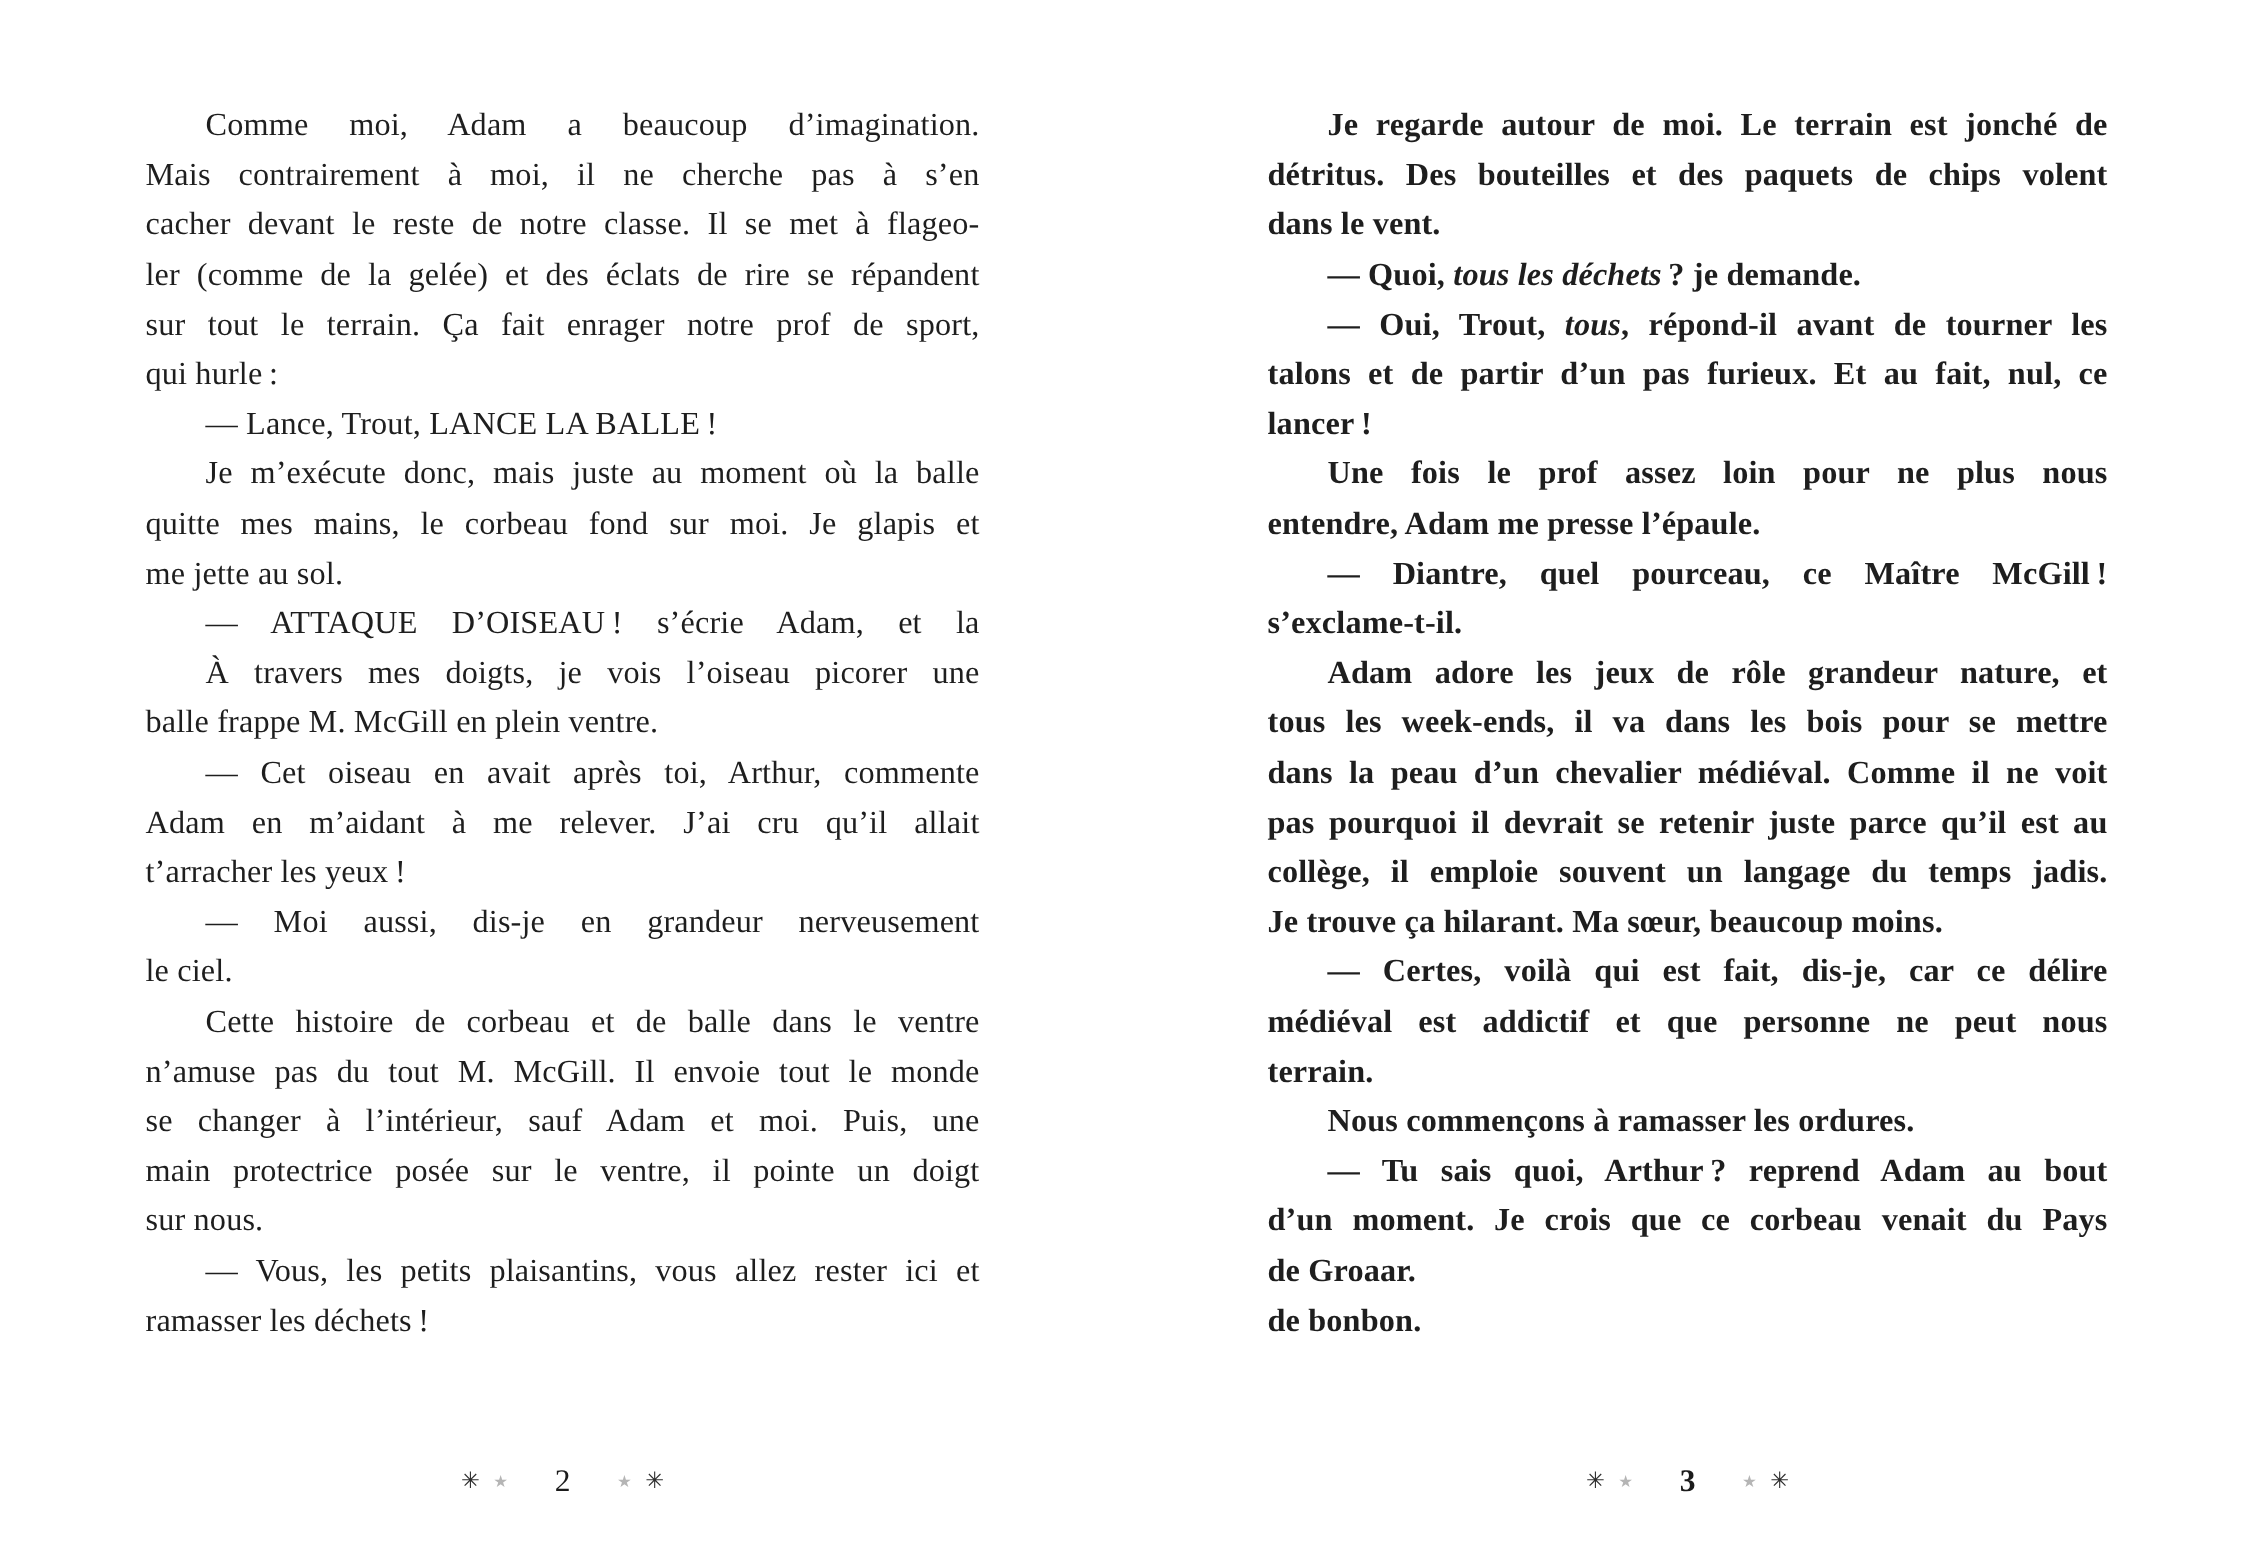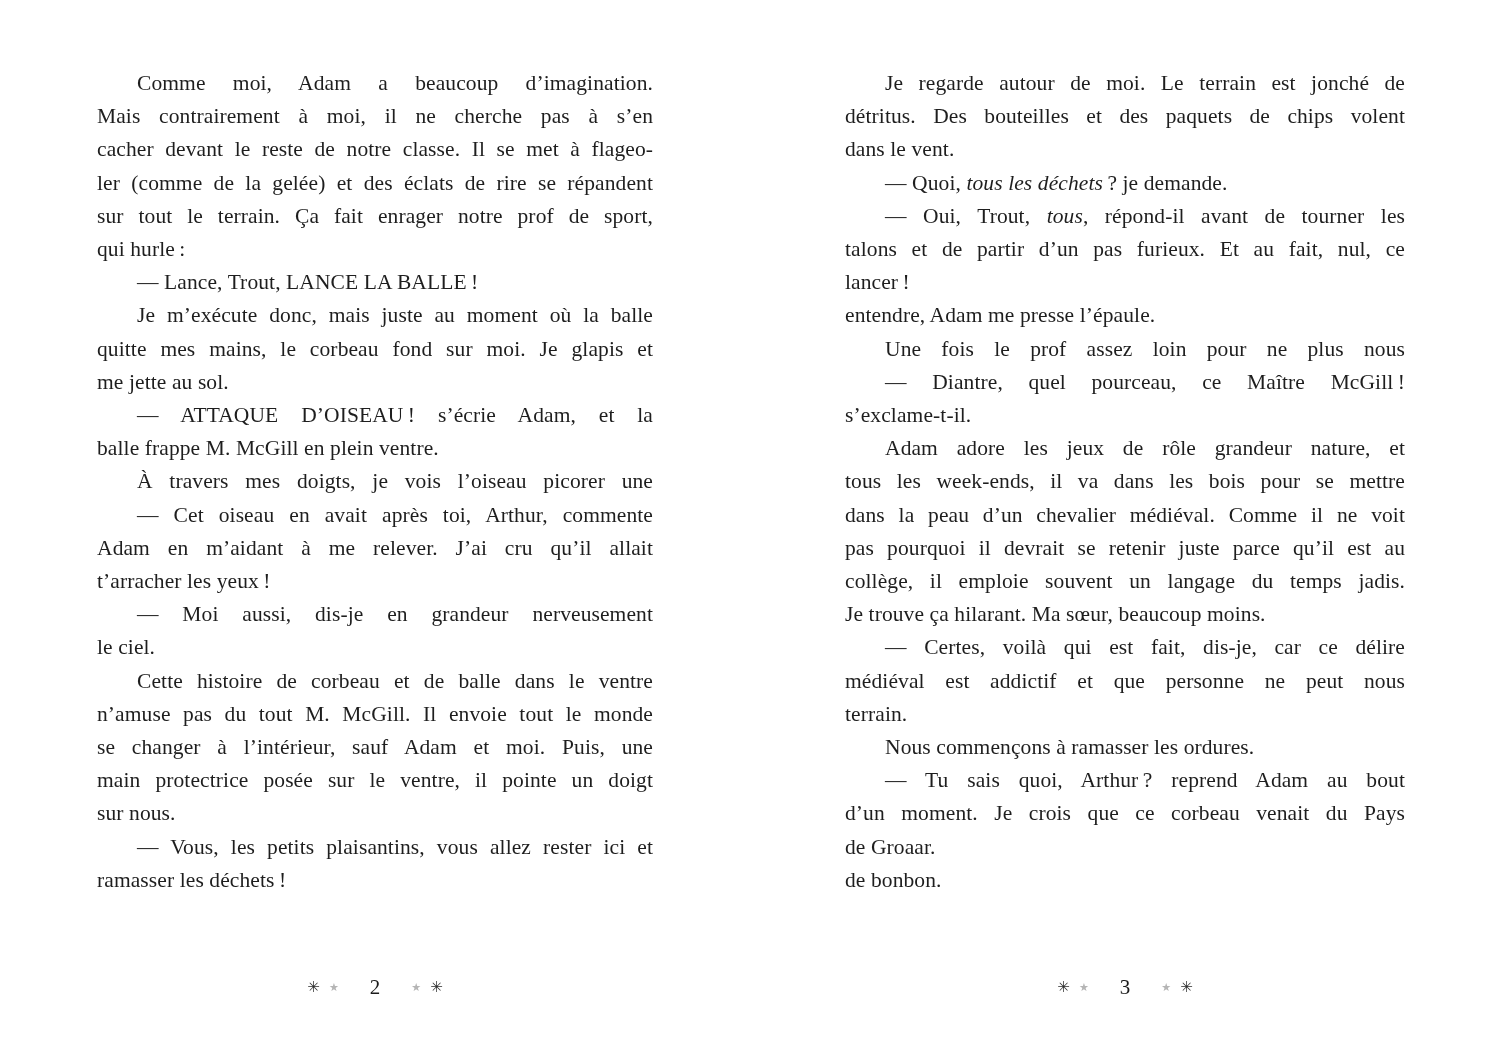--- a/index.html
+++ b/index.html
@@ -19,21 +19,21 @@
     width: 1500px;
     height: 884px;
     background: #ffffff;
   }
   .page {
     position: absolute;
     top: 0;
     height: 1045px;
   }
   .page.left  { left: 97px;  width: 556px; }
-  .page.right { left: 845px; width: 560px; }
+  .page.right { left: 845px; width: 560px; font-weight: bold; }
 
   .text-block {
     position: absolute;
     top: 67px;
     left: 0;
     width: 100%;
   }
   .line {
     font-size: 21.5px;
     line-height: 33.2px;
@@ -80,22 +80,22 @@
         <div class="line jl"><span>Mais contrairement à moi, il ne cherche pas à s’en</span></div>
         <div class="line jl"><span>cacher devant le reste de notre classe. Il se met à flageo-</span></div>
         <div class="line jl"><span>ler (comme de la gelée) et des éclats de rire se répandent</span></div>
         <div class="line jl"><span>sur tout le terrain. Ça fait enrager notre prof de sport,</span></div>
         <div class="line"><span>qui hurle :</span></div>
         <div class="line indent"><span>— Lance, Trout, LANCE LA BALLE !</span></div>
         <div class="line indent jl"><span>Je m’exécute donc, mais juste au moment où la balle</span></div>
         <div class="line jl"><span>quitte mes mains, le corbeau fond sur moi. Je glapis et</span></div>
         <div class="line"><span>me jette au sol.</span></div>
         <div class="line indent jl"><span>— ATTAQUE D’OISEAU ! s’écrie Adam, et la</span></div>
+        <div class="line indent jl"><span>À travers mes doigts, je vois l’oiseau picorer une</span></div>
         <div class="line"><span>balle frappe M. McGill en plein ventre.</span></div>
-        <div class="line indent jl"><span>À travers mes doigts, je vois l’oiseau picorer une</span></div>
         <div class="line indent jl"><span>— Cet oiseau en avait après toi, Arthur, commente</span></div>
         <div class="line jl"><span>Adam en m’aidant à me relever. J’ai cru qu’il allait</span></div>
         <div class="line"><span>t’arracher les yeux !</span></div>
         <div class="line indent jl"><span>— Moi aussi, dis-je en grandeur nerveusement</span></div>
         <div class="line"><span>le ciel.</span></div>
         <div class="line indent jl"><span>Cette histoire de corbeau et de balle dans le ventre</span></div>
         <div class="line jl"><span>n’amuse pas du tout M. McGill. Il envoie tout le monde</span></div>
         <div class="line jl"><span>se changer à l’intérieur, sauf Adam et moi. Puis, une</span></div>
         <div class="line jl"><span>main protectrice posée sur le ventre, il pointe un doigt</span></div>
         <div class="line"><span>sur nous.</span></div>
@@ -113,22 +113,22 @@
 
   <section class="page right">
     <div class="text-block">
         <div class="line indent jl"><span>Je regarde autour de moi. Le terrain est jonché de</span></div>
         <div class="line jl"><span>détritus. Des bouteilles et des paquets de chips volent</span></div>
         <div class="line"><span>dans le vent.</span></div>
         <div class="line indent"><span>— Quoi, </span><i>tous les déchets</i><span> ? je demande.</span></div>
         <div class="line indent jl"><span>— Oui, Trout, </span><i>tous</i><span>, répond-il avant de tourner les</span></div>
         <div class="line jl"><span>talons et de partir d’un pas furieux. Et au fait, nul, ce</span></div>
         <div class="line"><span>lancer !</span></div>
+        <div class="line indent jl"><span>Une fois le prof assez loin pour ne plus nous</span></div>
         <div class="line"><span>entendre, Adam me presse l’épaule.</span></div>
-        <div class="line indent jl"><span>Une fois le prof assez loin pour ne plus nous</span></div>
         <div class="line indent jl"><span>— Diantre, quel pourceau, ce Maître McGill !</span></div>
         <div class="line"><span>s’exclame-t-il.</span></div>
         <div class="line indent jl"><span>Adam adore les jeux de rôle grandeur nature, et</span></div>
         <div class="line jl"><span>tous les week-ends, il va dans les bois pour se mettre</span></div>
         <div class="line jl"><span>dans la peau d’un chevalier médiéval. Comme il ne voit</span></div>
         <div class="line jl"><span>pas pourquoi il devrait se retenir juste parce qu’il est au</span></div>
         <div class="line jl"><span>collège, il emploie souvent un langage du temps jadis.</span></div>
         <div class="line"><span>Je trouve ça hilarant. Ma sœur, beaucoup moins.</span></div>
         <div class="line indent jl"><span>— Certes, voilà qui est fait, dis-je, car ce délire</span></div>
         <div class="line jl"><span>médiéval est addictif et que personne ne peut nous</span></div>

